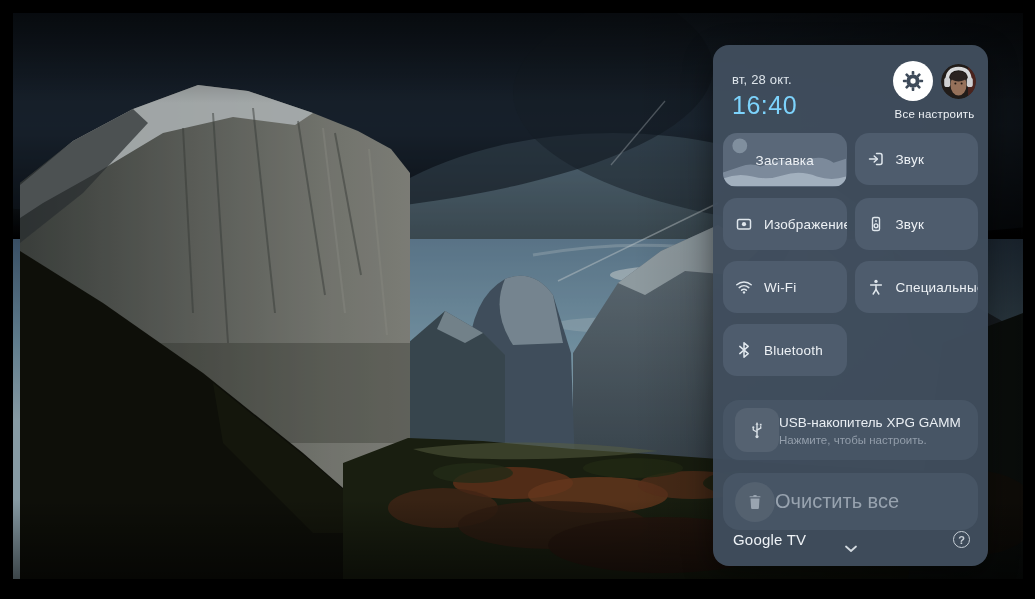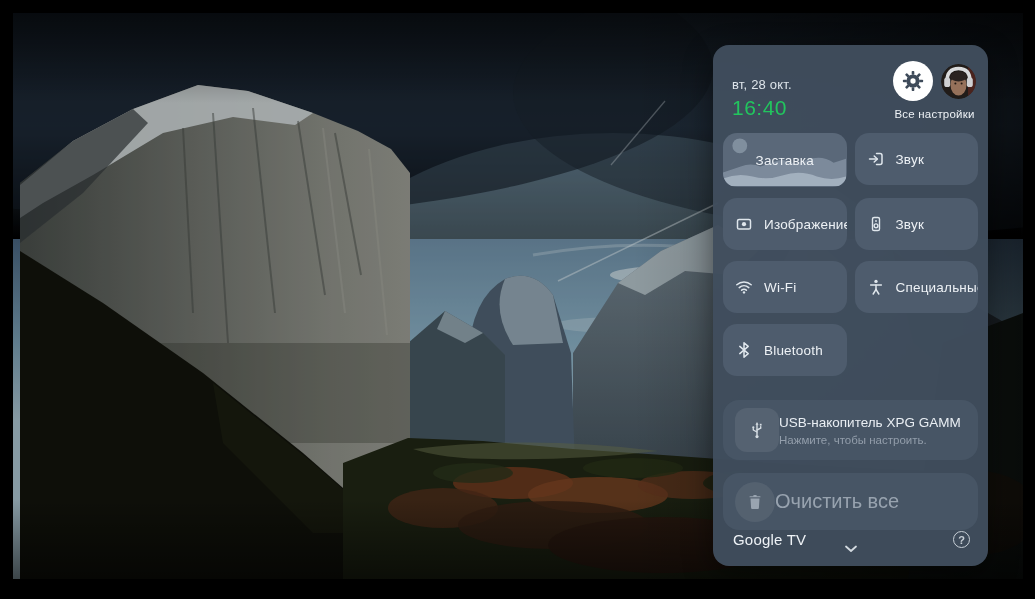--- a/index.html
+++ b/index.html
@@ -11,21 +11,21 @@
 
   
   .panel { position:absolute; left:700px; top:32px; width:275px; height:521px;
            background:rgba(64,77,93,0.97); border-radius:16px;
            padding:16px 8px 8px 8px; display:flex; flex-direction:column;
            box-shadow:0 10px 30px rgba(0,0,0,.45); }
 
   .hdr { display:flex; justify-content:space-between; align-items:flex-end;
          margin:0 4px 0 11px; }
   .date { font-size:13px; color:#dde4ea; letter-spacing:.2px; }
-  .time { font-size:21px; font-weight:500; color:#22c55e; margin-top:4px; letter-spacing:.5px; }
+  .time { font-size:25px; font-weight:500; color:#7dd3fc; margin-top:4px; letter-spacing:.5px; }
   .settings-group { display:flex; flex-direction:column; align-items:center; }
   .sg-row { display:flex; align-items:center; gap:8px; }
   .gear-disc { width:40px; height:40px; border-radius:50%; background:#ffffff;
                display:flex; align-items:center; justify-content:center; cursor:pointer; }
   .avatar { width:35px; height:35px; border-radius:50%; overflow:hidden; cursor:pointer; }
   .all-settings { font-size:11.5px; color:#eef2f6; margin-top:7px; letter-spacing:.2px; }
 
   .tiles { margin-top:13px; display:grid; grid-template-columns:1fr 1fr;
            column-gap:8px; row-gap:11px; padding:0 2px; }
   .tile { height:52px; border-radius:14px; background:#4e5c6d; display:flex;
@@ -200,21 +200,21 @@
               <ellipse cx="17.5" cy="12.5" rx="8.4" ry="5" fill="#2b2320"></ellipse>
               <path d="M6,17 Q6,4.5 17.5,4.5 Q29,4.5 29,17" stroke="#d9dadb" stroke-width="3.4" fill="none"></path>
               <rect x="3.2" y="13.5" width="6" height="9.5" rx="2.6" fill="#cfd0d2"></rect>
               <rect x="25.8" y="13.5" width="6" height="9.5" rx="2.6" fill="#cfd0d2"></rect>
               <circle cx="14.4" cy="19.5" r="1" fill="#241a14"></circle>
               <circle cx="20.6" cy="19.5" r="1" fill="#241a14"></circle>
             </g>
           </svg>
         </div>
       </div>
-      <div class="all-settings">Все настройки</div>
+      <div class="all-settings">Все настроить</div>
     </div>
   </div>
 
   <div class="tiles">
 
     <div class="tile tile-ss">
       <svg class="ss" viewBox="0 0 125 54" preserveAspectRatio="none">
         <circle cx="17" cy="13" r="7.5" fill="#8e9cab" opacity="0.75"></circle>
         <path d="M0,40 L18,34 Q28,30 38,34 L52,29 Q62,25 72,31 L86,27 Q100,22 112,30 L125,26 L125,54 L0,54 Z" fill="#93a2b2" opacity="0.6"></path>
         <path d="M0,46 Q15,40 30,44 Q45,48 60,43 Q78,37 95,44 Q110,49 125,44 L125,54 L0,54 Z" fill="#a9b6c4" opacity="0.85"></path>

